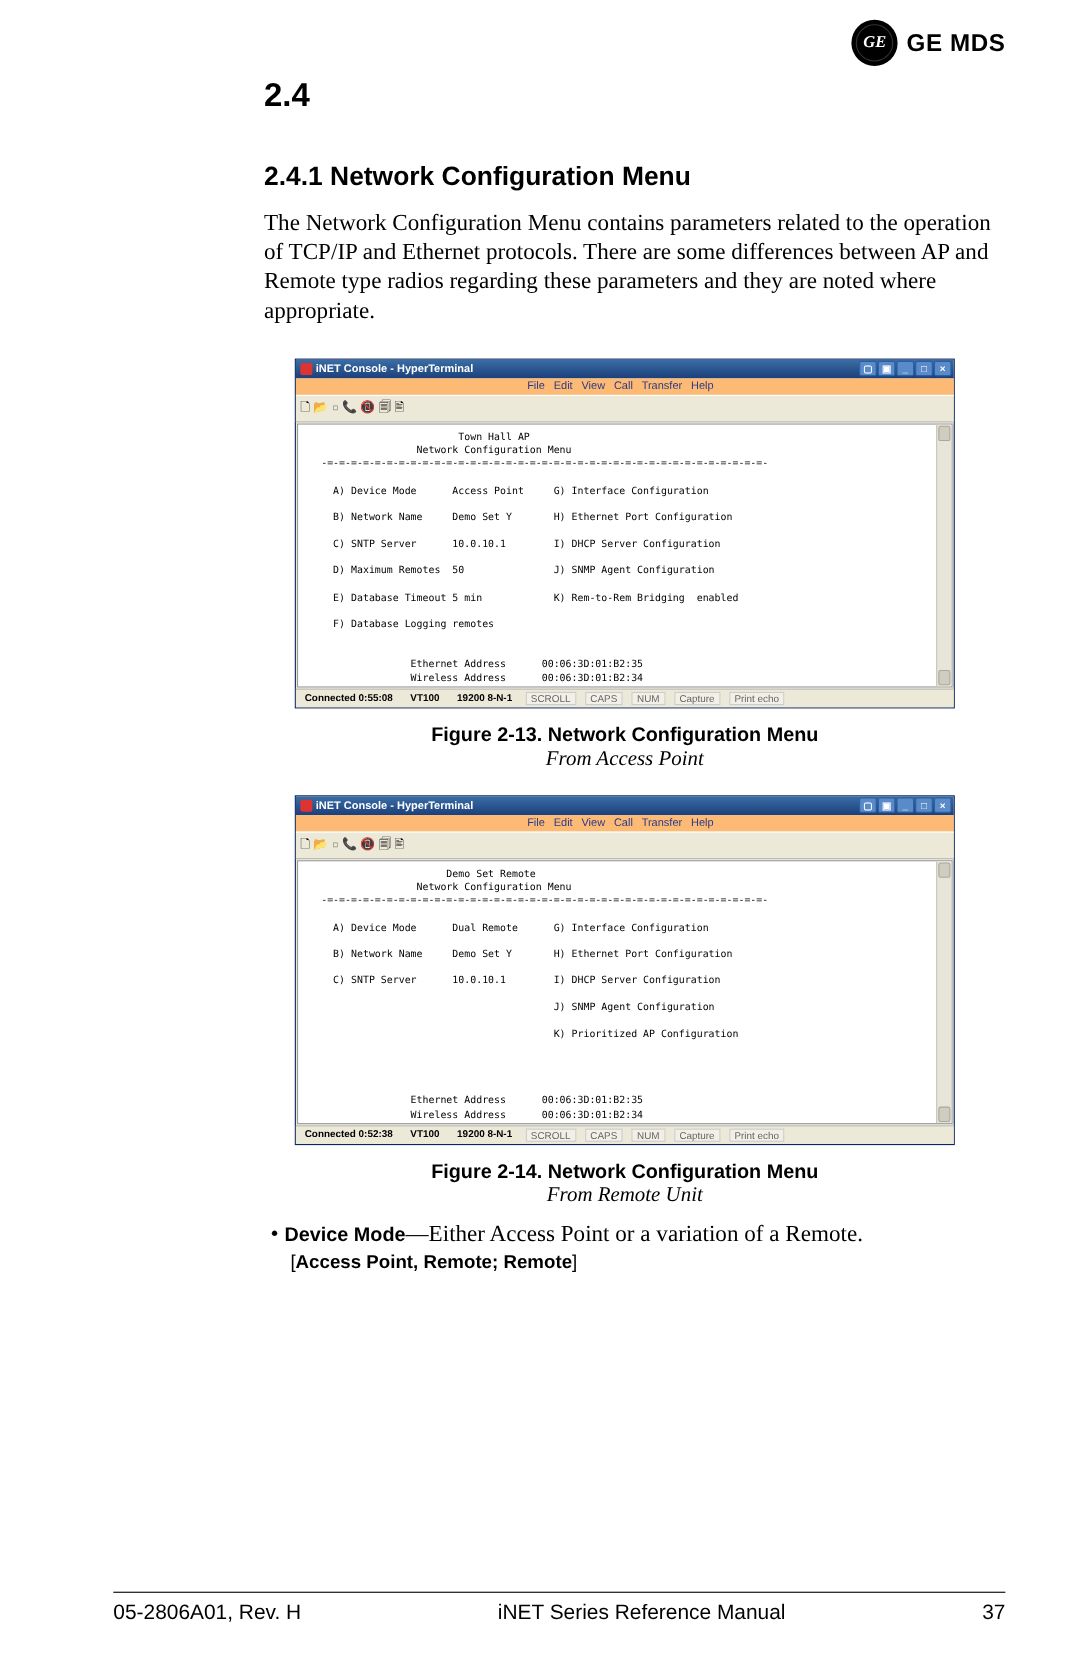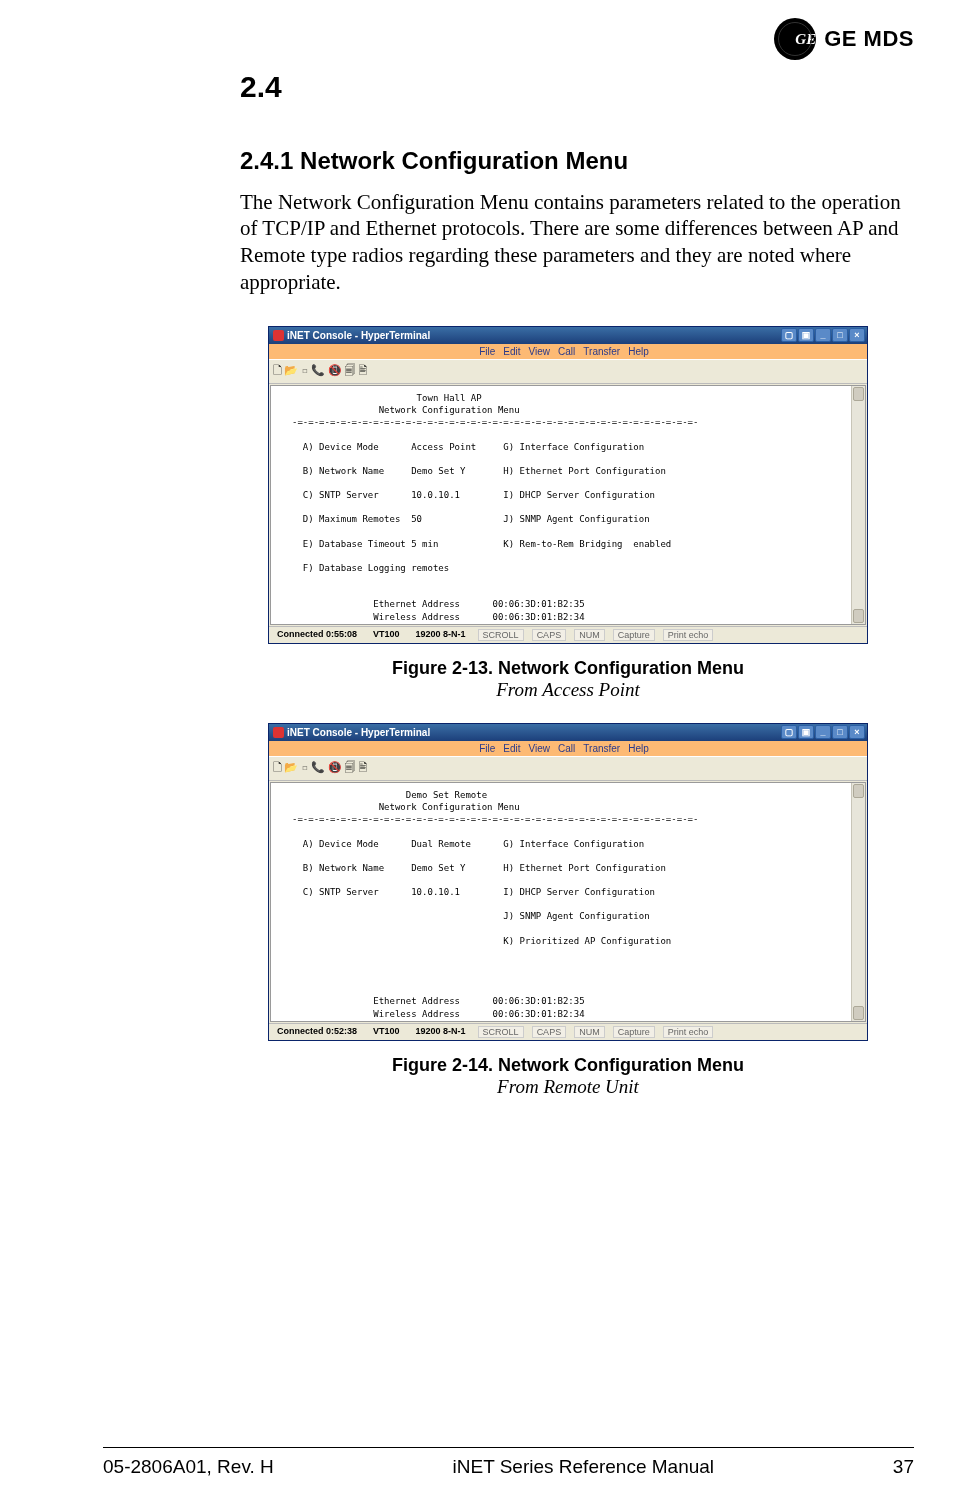--- a/index.html
+++ b/index.html
@@ -19,21 +19,21 @@
     align-items: center;
     gap: 8px;
   }
   .ge-monogram {
     width: 42px;
     height: 42px;
     border-radius: 50%;
     background: #000;
     display: flex;
     align-items: center;
-    justify-content: flex-end;
+    justify-content: center;
     color: #fff;
     font-family: Georgia, serif;
     font-style: italic;
     font-size: 15px;
     font-weight: bold;
     position: relative;
   }
   .ge-monogram::before {
     content: "";
     position: absolute;
@@ -307,19 +307,25 @@
         <span class="cell">Capture</span>
         <span class="cell">Print echo</span>
       </div>
     </div>
     <div class="fig-caption">
       <div class="bold">Figure 2-14. Network Configuration Menu</div>
       <div class="ital">From Remote Unit</div>
     </div>
   </div>
 
+  <ul class="options">
+    <li>
+      <span class="label">Device Mode</span><span>—Either Access Point or a variation of a Remote.</span>
+      <span class="bracket">[<span class="label" style="font-size:17px"></span><span style="font-family:Arial,Helvetica,sans-serif;font-weight:bold;font-size:17px">Access Point, Remote; Remote</span>]</span>
+    </li>
+  </ul>
 </div>
 
 <div class="footer">
   <span>05-2806A01, Rev. H</span>
   <span>iNET Series Reference Manual</span>
   <span>37</span>
 </div>
 
 </body></html>

